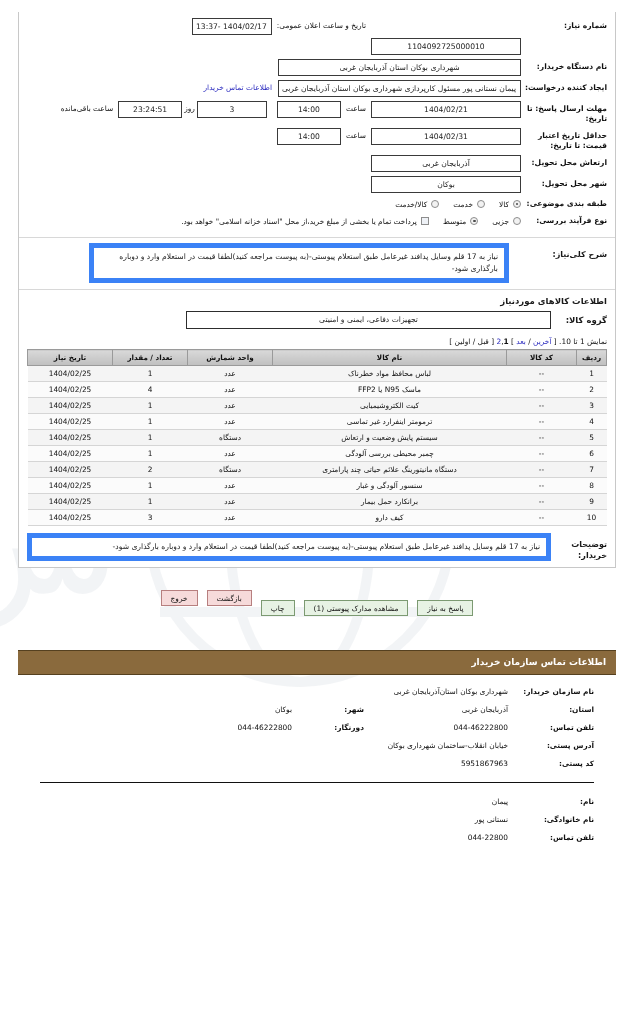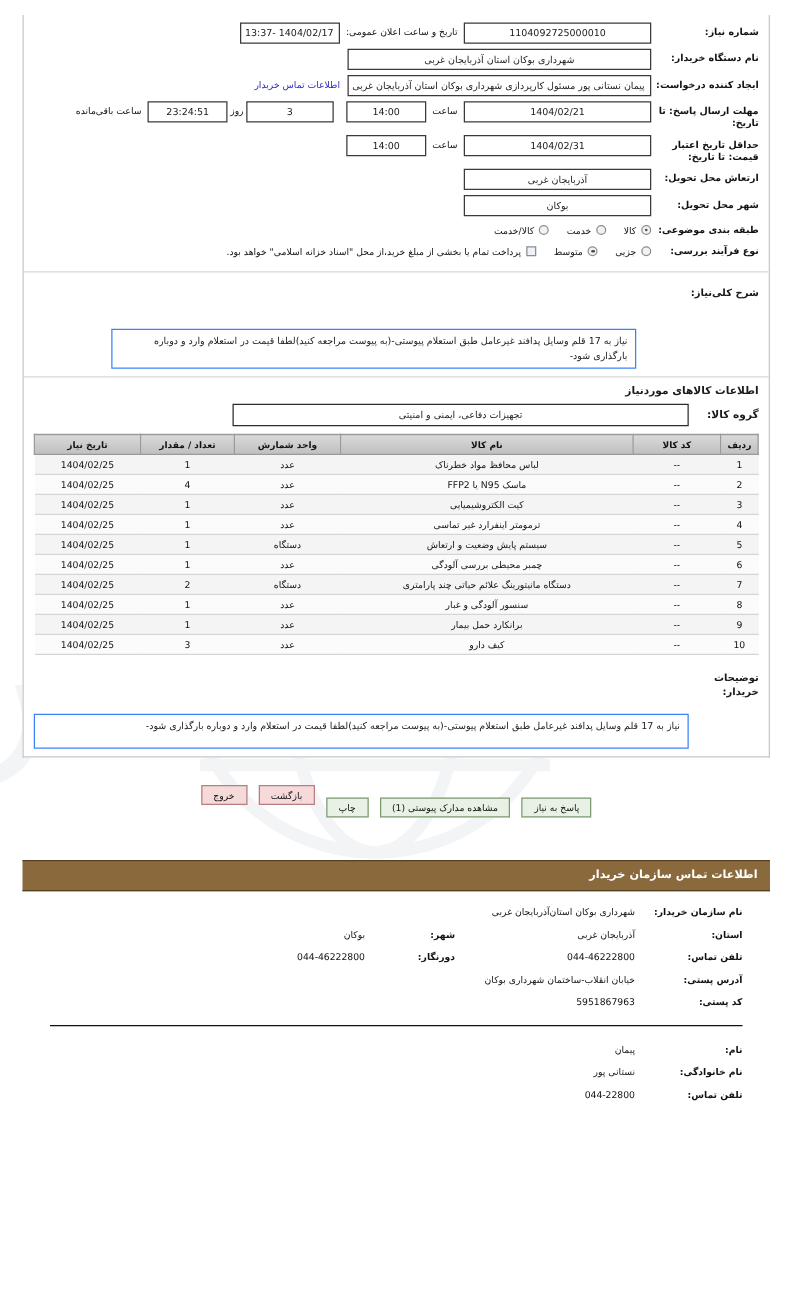--- a/index.html
+++ b/index.html
@@ -93,21 +93,21 @@
     border: 1px solid #3a3a3a;
     background: #fff;
     height: 17px;
     line-height: 15px;
     padding: 0 4px;
     font-size: 7.6px;
     text-align: center;
     overflow: hidden;
     white-space: nowrap;
   }
-  .fbox.wide { width: 150px; }
+  .fbox.wide { width: 150px; margin-top: 20px; }
   .fbox.med  { width: 150px; }
   .fbox.big  { width: 243px; }
   .fbox.time { width: 64px; }
   .fbox.days { width: 70px; text-align:center; }
   .fbox.clock{ width: 80px; }
   .inline-lbl {
     font-size: 7.4px;
     padding: 3px 5px 0 5px;
     white-space: nowrap;
     color: #111;
@@ -141,28 +141,27 @@
   .opt-label { font-size: 7.4px; color:#111; }
 
   
   .descrow { display:flex; align-items:flex-start; padding: 5px 8px 6px 8px; }
   .desclabel{
     width: 56px; flex: 0 0 56px; text-align:right;
     font-weight:bold; font-size:8px; padding-top:6px; line-height:11px;
   }
   .descbox{
     flex: 1 1 auto;
-    border: 1px solid #3b82f6;
+    border: 5px solid #3b82f6;
     padding: 3px 6px;
     font-size: 7.6px;
     line-height: 12px;
     text-align: right;
     background:#fff;
     min-height: 28px;
-    margin-top: 40px;
   }
   .descbox.narrow { max-width: 420px; margin-right: 42px;}
 
   
   .sechead{
     font-weight:bold; font-size:8.5px; padding: 6px 8px 2px 8px; text-align:right;
   }
   .grouprow{ display:flex; align-items:center; padding: 3px 8px 6px 8px;}
   .grouplabel{ width:56px; flex:0 0 56px; font-weight:bold; font-size:8.5px; text-align:right;}
   .groupbox{
@@ -360,20 +359,34 @@
 
       <div class="divider"></div>
 
       <div class="sechead">اطلاعات کالاهای موردنیاز</div>
 
       <div class="grouprow">
         <div class="grouplabel">گروه کالا:</div>
         <div class="groupbox">تجهیزات دفاعی، ایمنی و امنیتی</div>
       </div>
 
+      <div class="pager">
+        <span>نمایش 1 تا 10.</span>
+        <span>[</span>
+        <a>آخرین</a>
+        <span>/</span>
+        <a>بعد</a>
+        <span>]</span>
+        <a class="cur">2</a><span>,</span><b>1</b>
+        <span>[</span>
+        <span>قبل</span>
+        <span>/</span>
+        <span>اولین</span>
+        <span>]</span>
+      </div>
 
       <div class="tablewrap">
         <table class="items">
           <thead>
             <tr>
               <th class="col-radif">ردیف</th>
               <th class="col-code">کد کالا</th>
               <th class="col-name">نام کالا</th>
               <th class="col-unit">واحد شمارش</th>
               <th class="col-qty">تعداد / مقدار</th>

